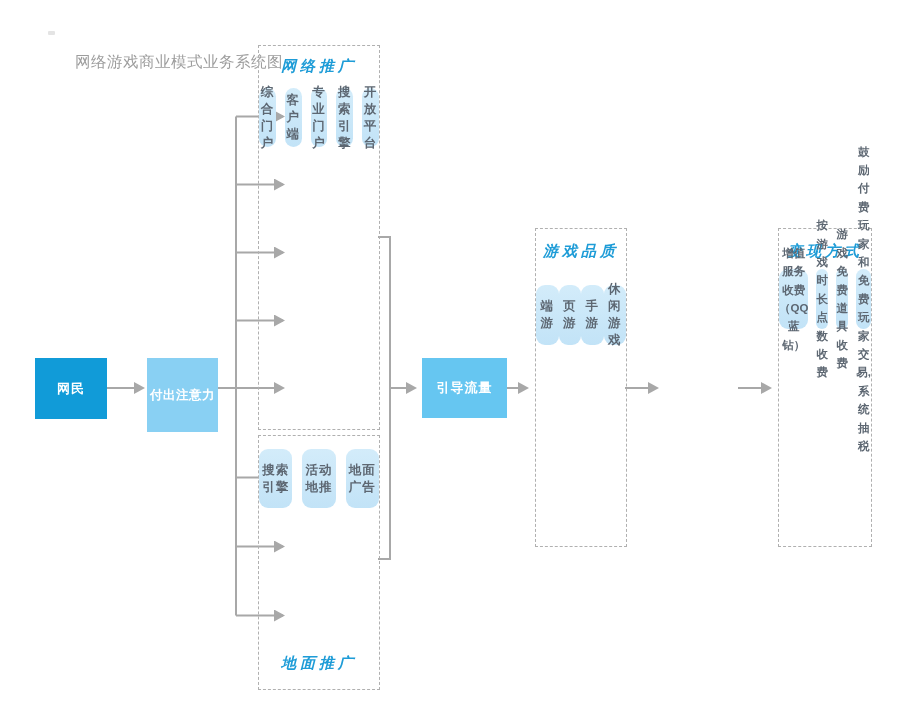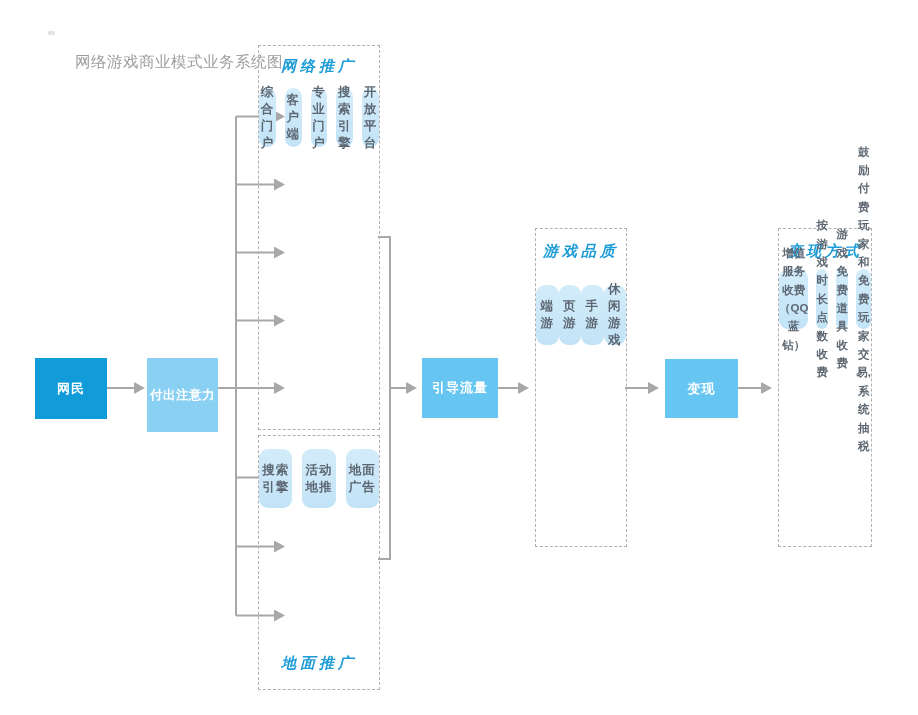--- a/index.html
+++ b/index.html
@@ -16,21 +16,21 @@
     background:#e4e4e4; border-radius:1px;
   }
   
   .node {
     position:absolute; border-radius:0;
     display:flex; align-items:center; justify-content:center;
     color:#fff; font-weight:bold; font-size:13px; letter-spacing:1px;
   }
   #node-netizen  { left:35px;  top:358px; width:72px; height:61px; background:var(--primary-node); }
   #node-attention{ left:147px; top:358px; width:71px; height:74px; background:var(--secondary-node); font-size:12.5px; letter-spacing:0.5px; }
-  #node-guide    { left:422px; top:358px; width:76px; height:60px; background:var(--flow-node); }
+  #node-guide    { left:422px; top:358px; width:85px; height:60px; background:var(--flow-node); }
   #node-monetize { left:665px; top:359px; width:73px; height:59px; background:var(--flow-node); }
   
   .group { position:absolute; border:1px dashed var(--dashed-border); }
   .group-label {
     position:absolute; left:0; right:0; text-align:center;
     color:var(--group-label); font-weight:bold; font-style:italic;
     font-size:15px; letter-spacing:4px;
     font-family:"Liberation Serif","DejaVu Serif",serif;
   }
   #group-net-promo    { left:258px; top:45px;  width:120px; height:383px; }
@@ -94,23 +94,20 @@
   <div class="page-title">网络游戏商业模式业务系统图</div>
 
   <div class="node" id="node-netizen">
     <span>网民</span>
   </div>
   <div class="node" id="node-attention">
     <span>付出注意力</span>
   </div>
   <div class="node" id="node-guide">
     <span>引导流量</span>
-  </div>
-  <div class="node" id="node-monetize">
-    <span>变现</span>
   </div>
 
   <div class="group" id="group-net-promo">
     <div class="group-label">网络推广</div>
     <div class="items">
         <div class="item-box">
           <span>综合门户</span>
         </div>
         <div class="item-box">
           <span>客户端</span>

